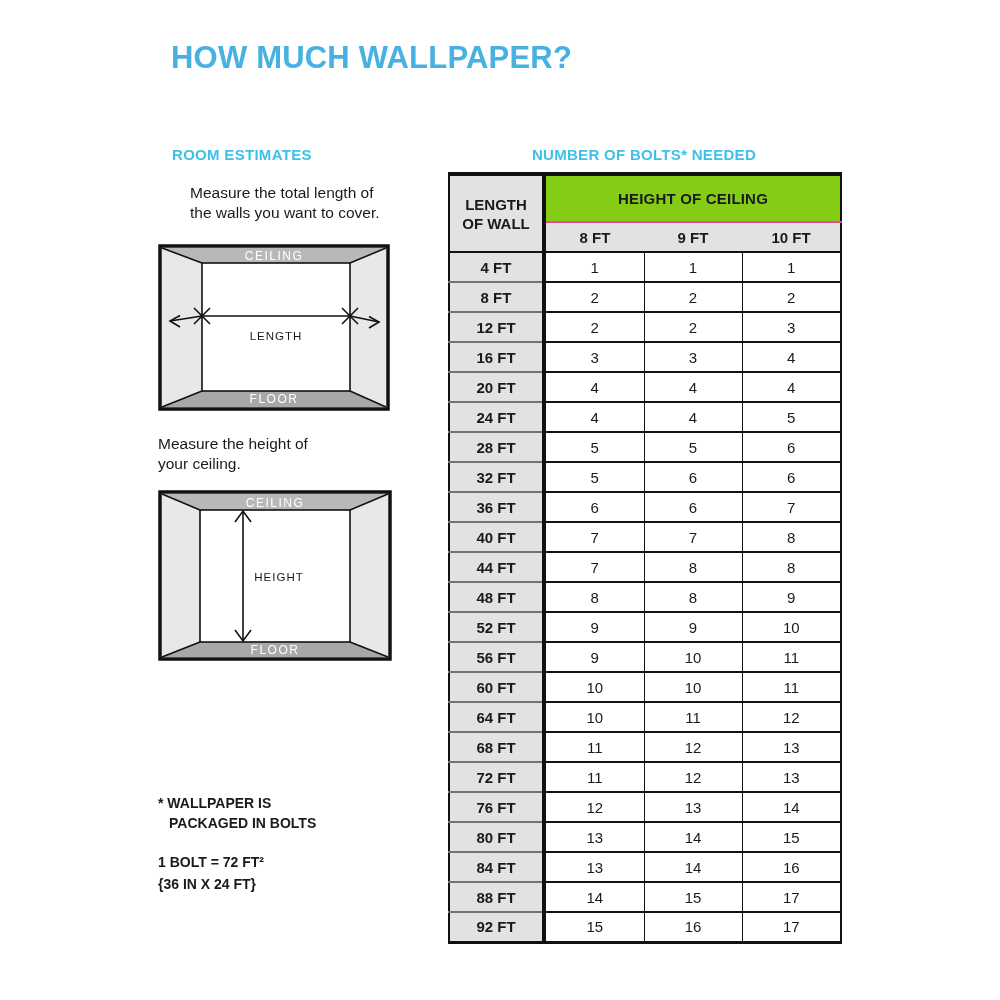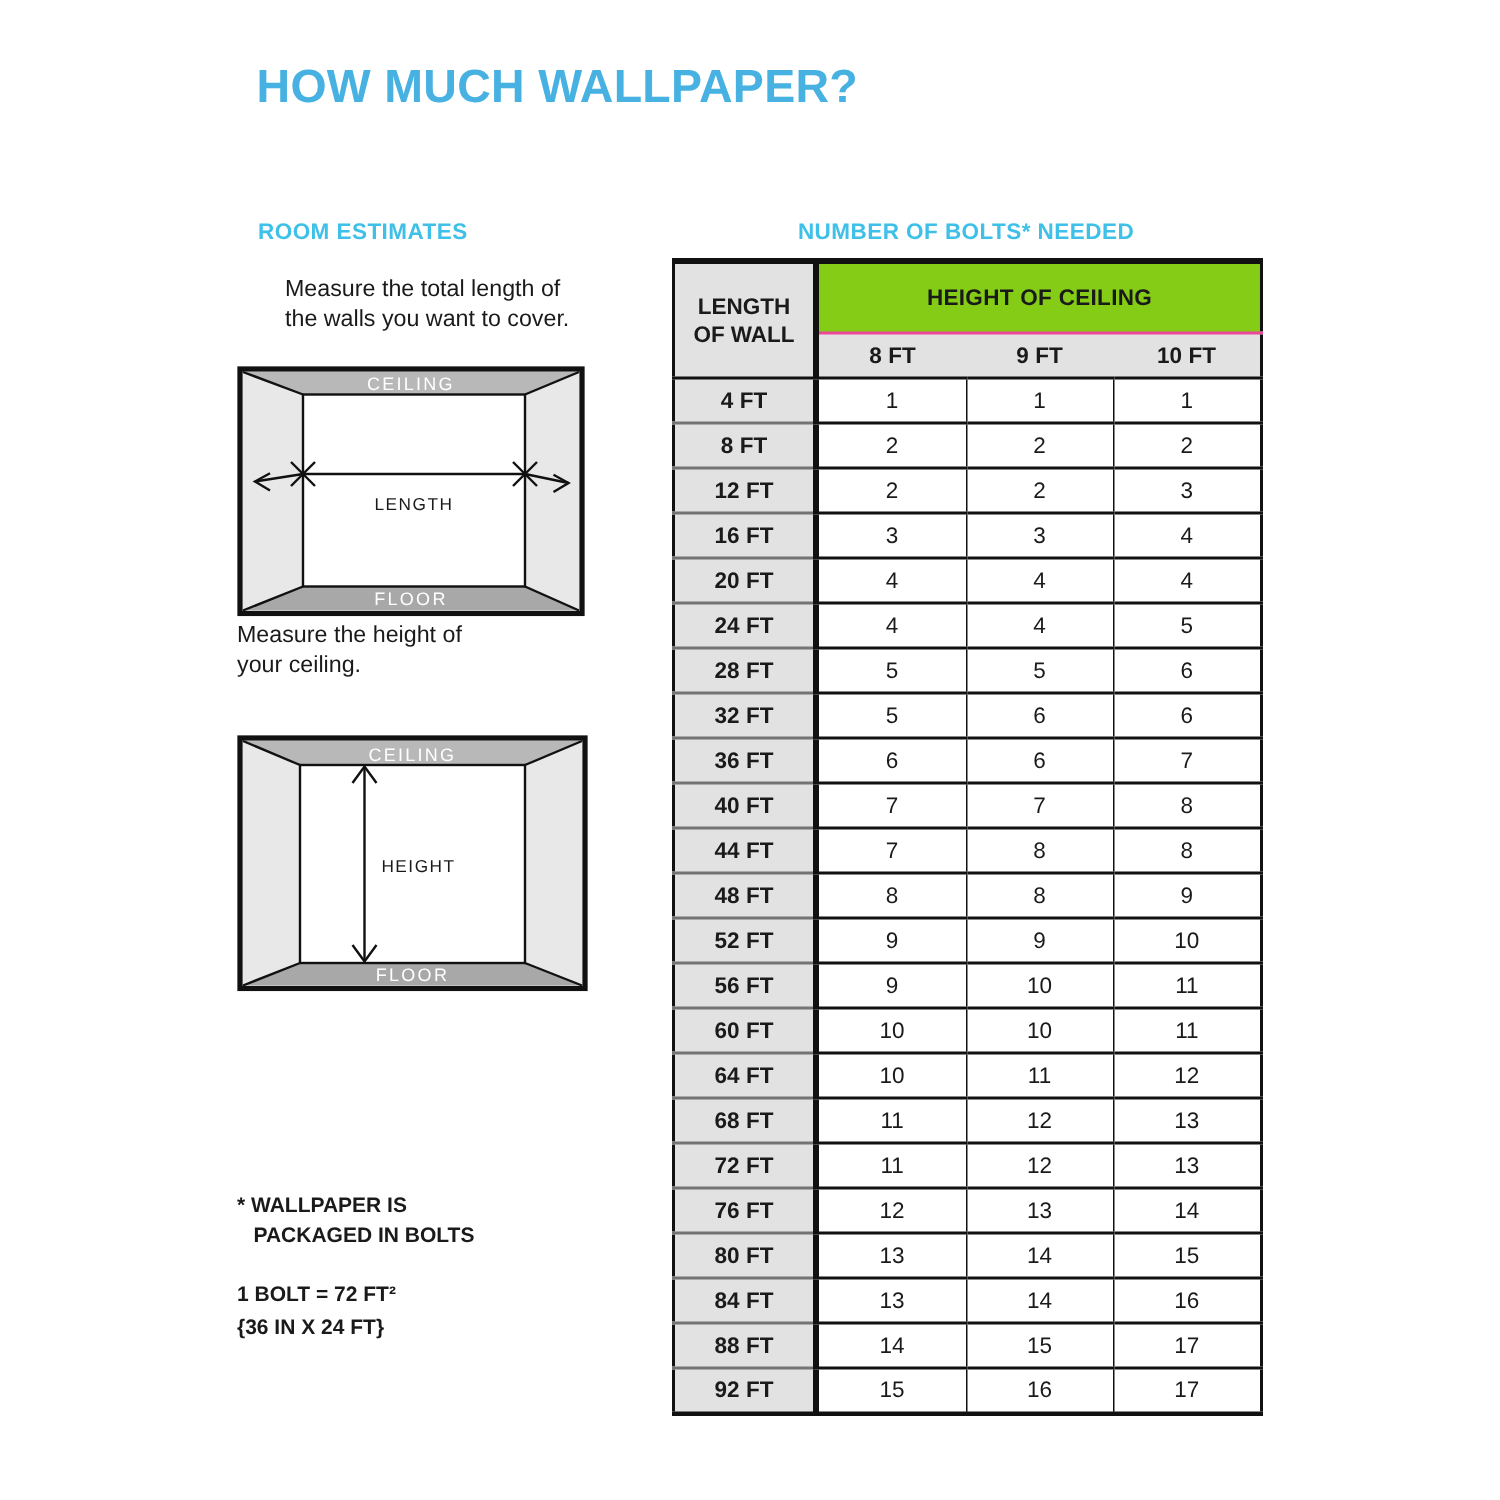--- a/index.html
+++ b/index.html
@@ -34,21 +34,21 @@
   .heading-right { left: 448px; width: 392px; text-align: center; }
   .body-text {
     position: absolute;
     left: 158px;
     width: 290px;
     font-size: 15.5px;
     line-height: 19.5px;
     white-space: pre-line;
   }
   .step1 { top: 183px; margin-left: 32px; }
-  .step2 { top: 414px; }
+  .step2 { top: 434px; }
   .step3 { top: 684px; }
   .note {
     position: absolute;
     left: 158px;
     font-size: 14px;
     font-weight: bold;
     line-height: 20px;
   }
   .note-packaged { top: 793px; }
   .note-packaged .line2 { padding-left: 11px; }

